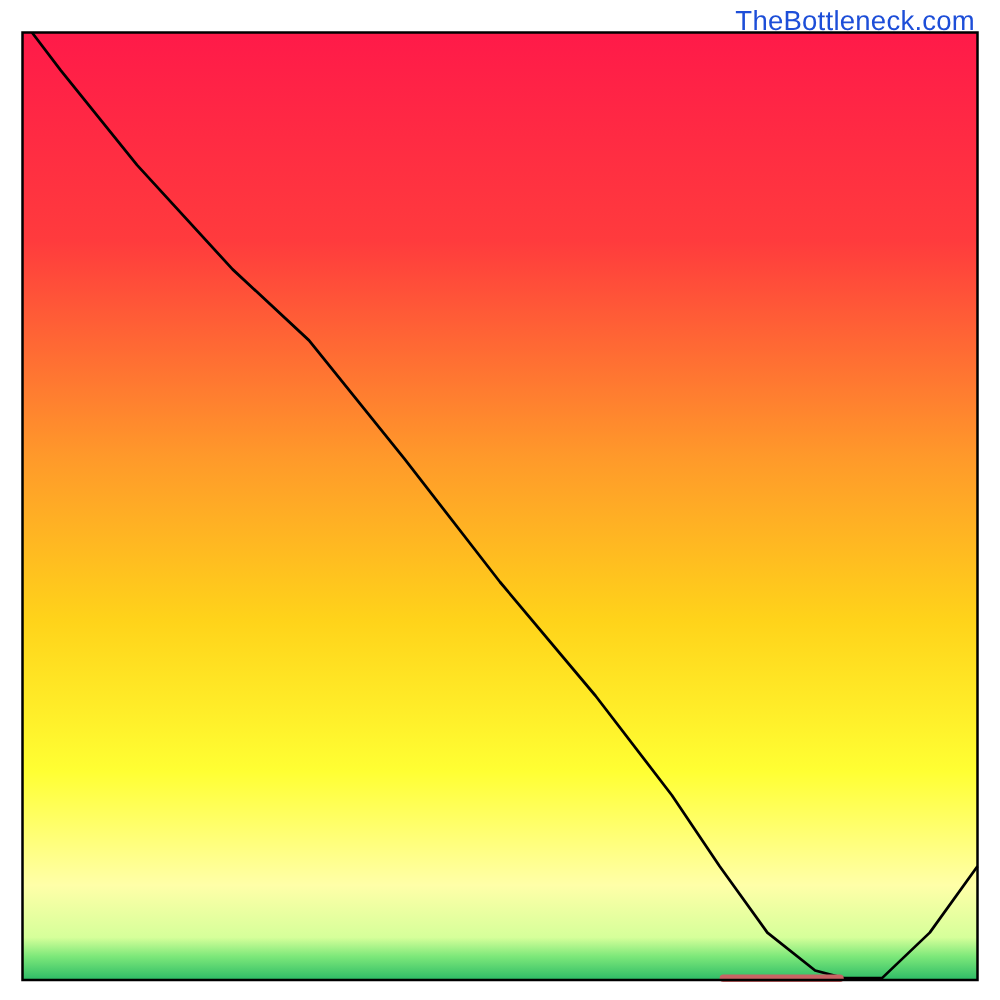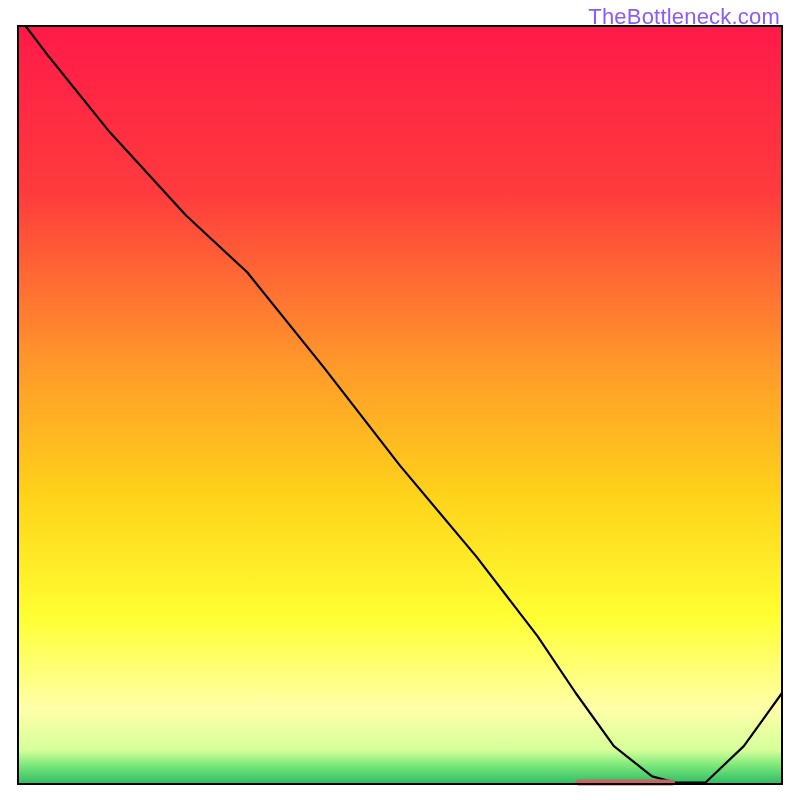--- a/index.html
+++ b/index.html
@@ -14,21 +14,21 @@
     position: relative;
     width: 800px;
     height: 800px;
   }
   .watermark {
     position: absolute;
     top: 4px;
     right: 20px;
     font-family: Arial, Helvetica, sans-serif;
     font-size: 22px;
-    color: #8b5cf6;
+    color: #1d4ed8;
     letter-spacing: 0.2px;
   }
   svg.chart {
     position: absolute;
     left: 0;
     top: 0;
   }
   .gradient-bg { }
   .curve {
     fill: none;

